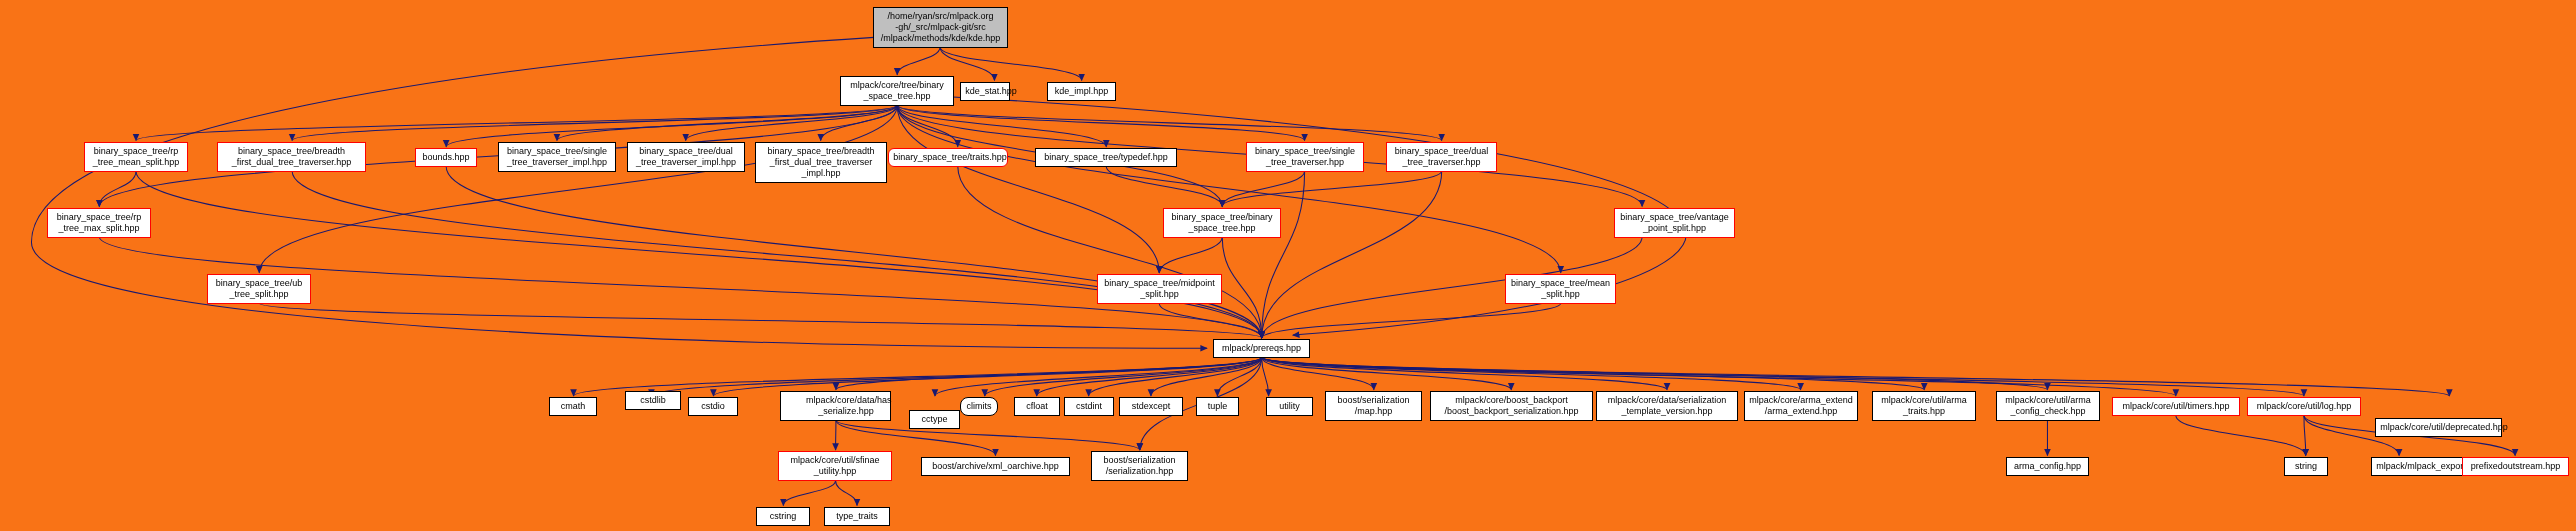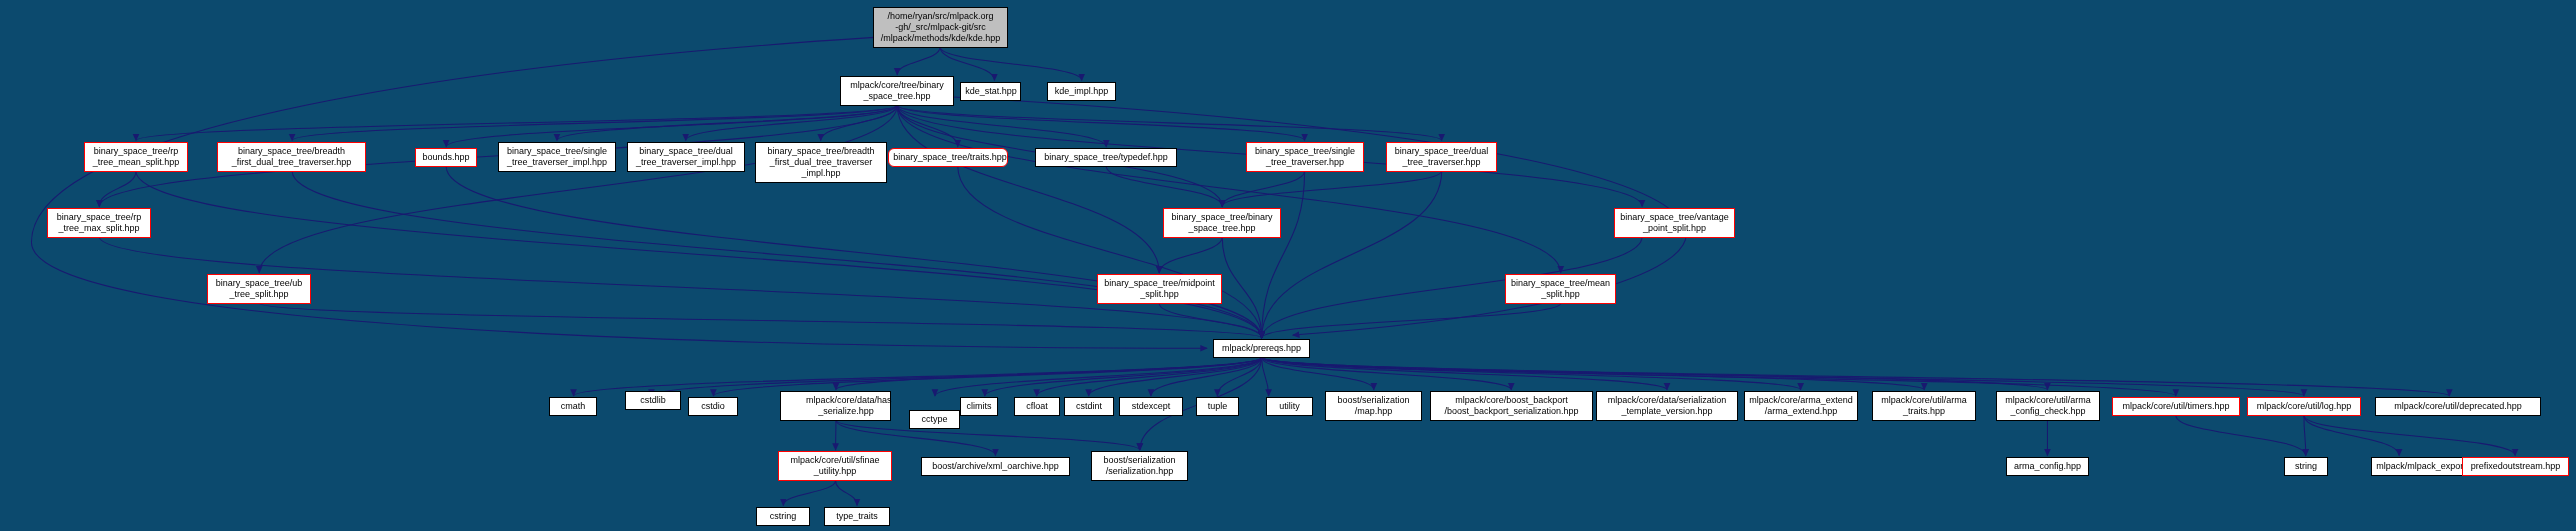--- a/index.html
+++ b/index.html
@@ -1,17 +1,17 @@
 <!DOCTYPE html>
 <html style="--edge-color: #191970; --truncated-border: #ff0000; --focus-fill: #bfbfbf;font-size:11px"><head>
 <meta charset="utf-8">
 <style>
   html,body{margin:0;padding:0;background:#ffffff;}
   #graph{
-    position:relative;width:2576px;height:531px;background:#0c4a6e;
+    position:relative;width:2576px;height:531px;background:#f97316;
     font-family:"Liberation Sans",sans-serif;overflow:hidden;
   }
   #edge-layer{position:absolute;left:0;top:0;width:2576px;height:531px;}
   #edge-layer path.edge{fill:none;stroke:var(--edge-color,#191970);stroke-width:1.5px;}
   #arrowhead path{fill:var(--edge-color,#191970);}
   .node{
     position:absolute;box-sizing:border-box;
     border:1px solid #000000;background:#ffffff;color:#000000;
     font-size:9px;line-height:11px;text-align:center;
     padding:2.8px 4.2px;white-space:pre-line;cursor:pointer;z-index:2;
@@ -99,21 +99,21 @@
       <path d="M 3327.5 600 C 3327.5 629, 3465 629, 3465 658" class="edge" marker-end="url(#arrowhead)"></path>
       <path d="M 3327.5 600 C 3327.5 629, 3632.5 629, 3632.5 658" class="edge" marker-end="url(#arrowhead)"></path>
     </svg>
 
   <div class="node main" style="left:873px;top:7px;width:135px;">/home/ryan/src/mlpack.org
 -gh/_src/mlpack-git/src
 /mlpack/methods/kde/kde.hpp</div>
 
   <div class="node" style="left:840px;top:76px;width:114px;">mlpack/core/tree/binary
 _space_tree.hpp</div>
-  <div class="node" style="left:960px;top:82px;width:61px;">kde_stat.hpp</div>
+  <div class="node" style="left:960px;top:82px;width:50px;">kde_stat.hpp</div>
   <div class="node" style="left:1047px;top:82px;width:69px;">kde_impl.hpp</div>
 
   <div class="node red" style="left:84px;top:142px;width:104px;">binary_space_tree/rp
 _tree_mean_split.hpp</div>
   <div class="node red" style="left:217px;top:142px;width:149px;">binary_space_tree/breadth
 _first_dual_tree_traverser.hpp</div>
   <div class="node red" style="left:415px;top:148px;width:62px;">bounds.hpp</div>
   <div class="node" style="left:498px;top:142px;width:118px;">binary_space_tree/single
 _tree_traverser_impl.hpp</div>
   <div class="node" style="left:627px;top:142px;width:118px;">binary_space_tree/dual
@@ -143,41 +143,41 @@
 _split.hpp</div>
 
   <div class="node" style="left:1213px;top:339px;width:97px;">mlpack/prereqs.hpp</div>
 
   <div class="node" style="left:549px;top:397px;width:48px;">cmath</div>
   <div class="node" style="left:625px;top:391px;width:56px;">cstdlib</div>
   <div class="node" style="left:688px;top:397px;width:50px;">cstdio</div>
   <div class="node" style="left:780px;top:391px;width:111px;padding-left:25px;">mlpack/core/data/has
 _serialize.hpp</div>
   <div class="node" style="left:909px;top:397px;width:51px;margin-top:13px;">cctype</div>
-  <div class="node" style="left:960px;top:397px;width:38px;">climits</div>
+  <div class="node" style="left:960px;top:397px;width:38px;border-radius:8px;">climits</div>
   <div class="node" style="left:1014px;top:397px;width:46px;">cfloat</div>
   <div class="node" style="left:1064px;top:397px;width:50px;">cstdint</div>
   <div class="node" style="left:1119px;top:397px;width:64px;">stdexcept</div>
   <div class="node" style="left:1196px;top:397px;width:43px;">tuple</div>
   <div class="node" style="left:1245px;top:397px;width:47px;margin-left:21px;">utility</div>
   <div class="node" style="left:1325px;top:391px;width:97px;">boost/serialization
 /map.hpp</div>
   <div class="node" style="left:1430px;top:391px;width:163px;">mlpack/core/boost_backport
 /boost_backport_serialization.hpp</div>
   <div class="node" style="left:1596px;top:391px;width:142px;">mlpack/core/data/serialization
 _template_version.hpp</div>
   <div class="node" style="left:1744px;top:391px;width:114px;">mlpack/core/arma_extend
 /arma_extend.hpp</div>
   <div class="node" style="left:1872px;top:391px;width:104px;">mlpack/core/util/arma
 _traits.hpp</div>
   <div class="node" style="left:1996px;top:391px;width:104px;">mlpack/core/util/arma
 _config_check.hpp</div>
   <div class="node red" style="left:2112px;top:397px;width:128px;">mlpack/core/util/timers.hpp</div>
   <div class="node red" style="left:2247px;top:397px;width:114px;">mlpack/core/util/log.hpp</div>
-  <div class="node" style="left:2375px;top:397px;width:166px;text-align:center;">mlpack/core/util/deprecated.hpp</div>
+  <div class="node" style="left:2375px;top:418px;width:127px;text-align:center;">mlpack/core/util/deprecated.hpp</div>
 
   <div class="node red" style="left:778px;top:451px;width:114px;">mlpack/core/util/sfinae
 _utility.hpp</div>
   <div class="node" style="left:921px;top:457px;width:149px;">boost/archive/xml_oarchive.hpp</div>
   <div class="node" style="left:1091px;top:451px;width:97px;">boost/serialization
 /serialization.hpp</div>
   <div class="node" style="left:2006px;top:457px;width:83px;">arma_config.hpp</div>
   <div class="node" style="left:2284px;top:457px;width:44px;">string</div>
   <div class="node" style="left:2341px;top:457px;width:99px;margin-left:30px;">mlpack/mlpack_export.hpp</div>
   <div class="node red" style="left:2462px;top:457px;width:107px;">prefixedoutstream.hpp</div>

